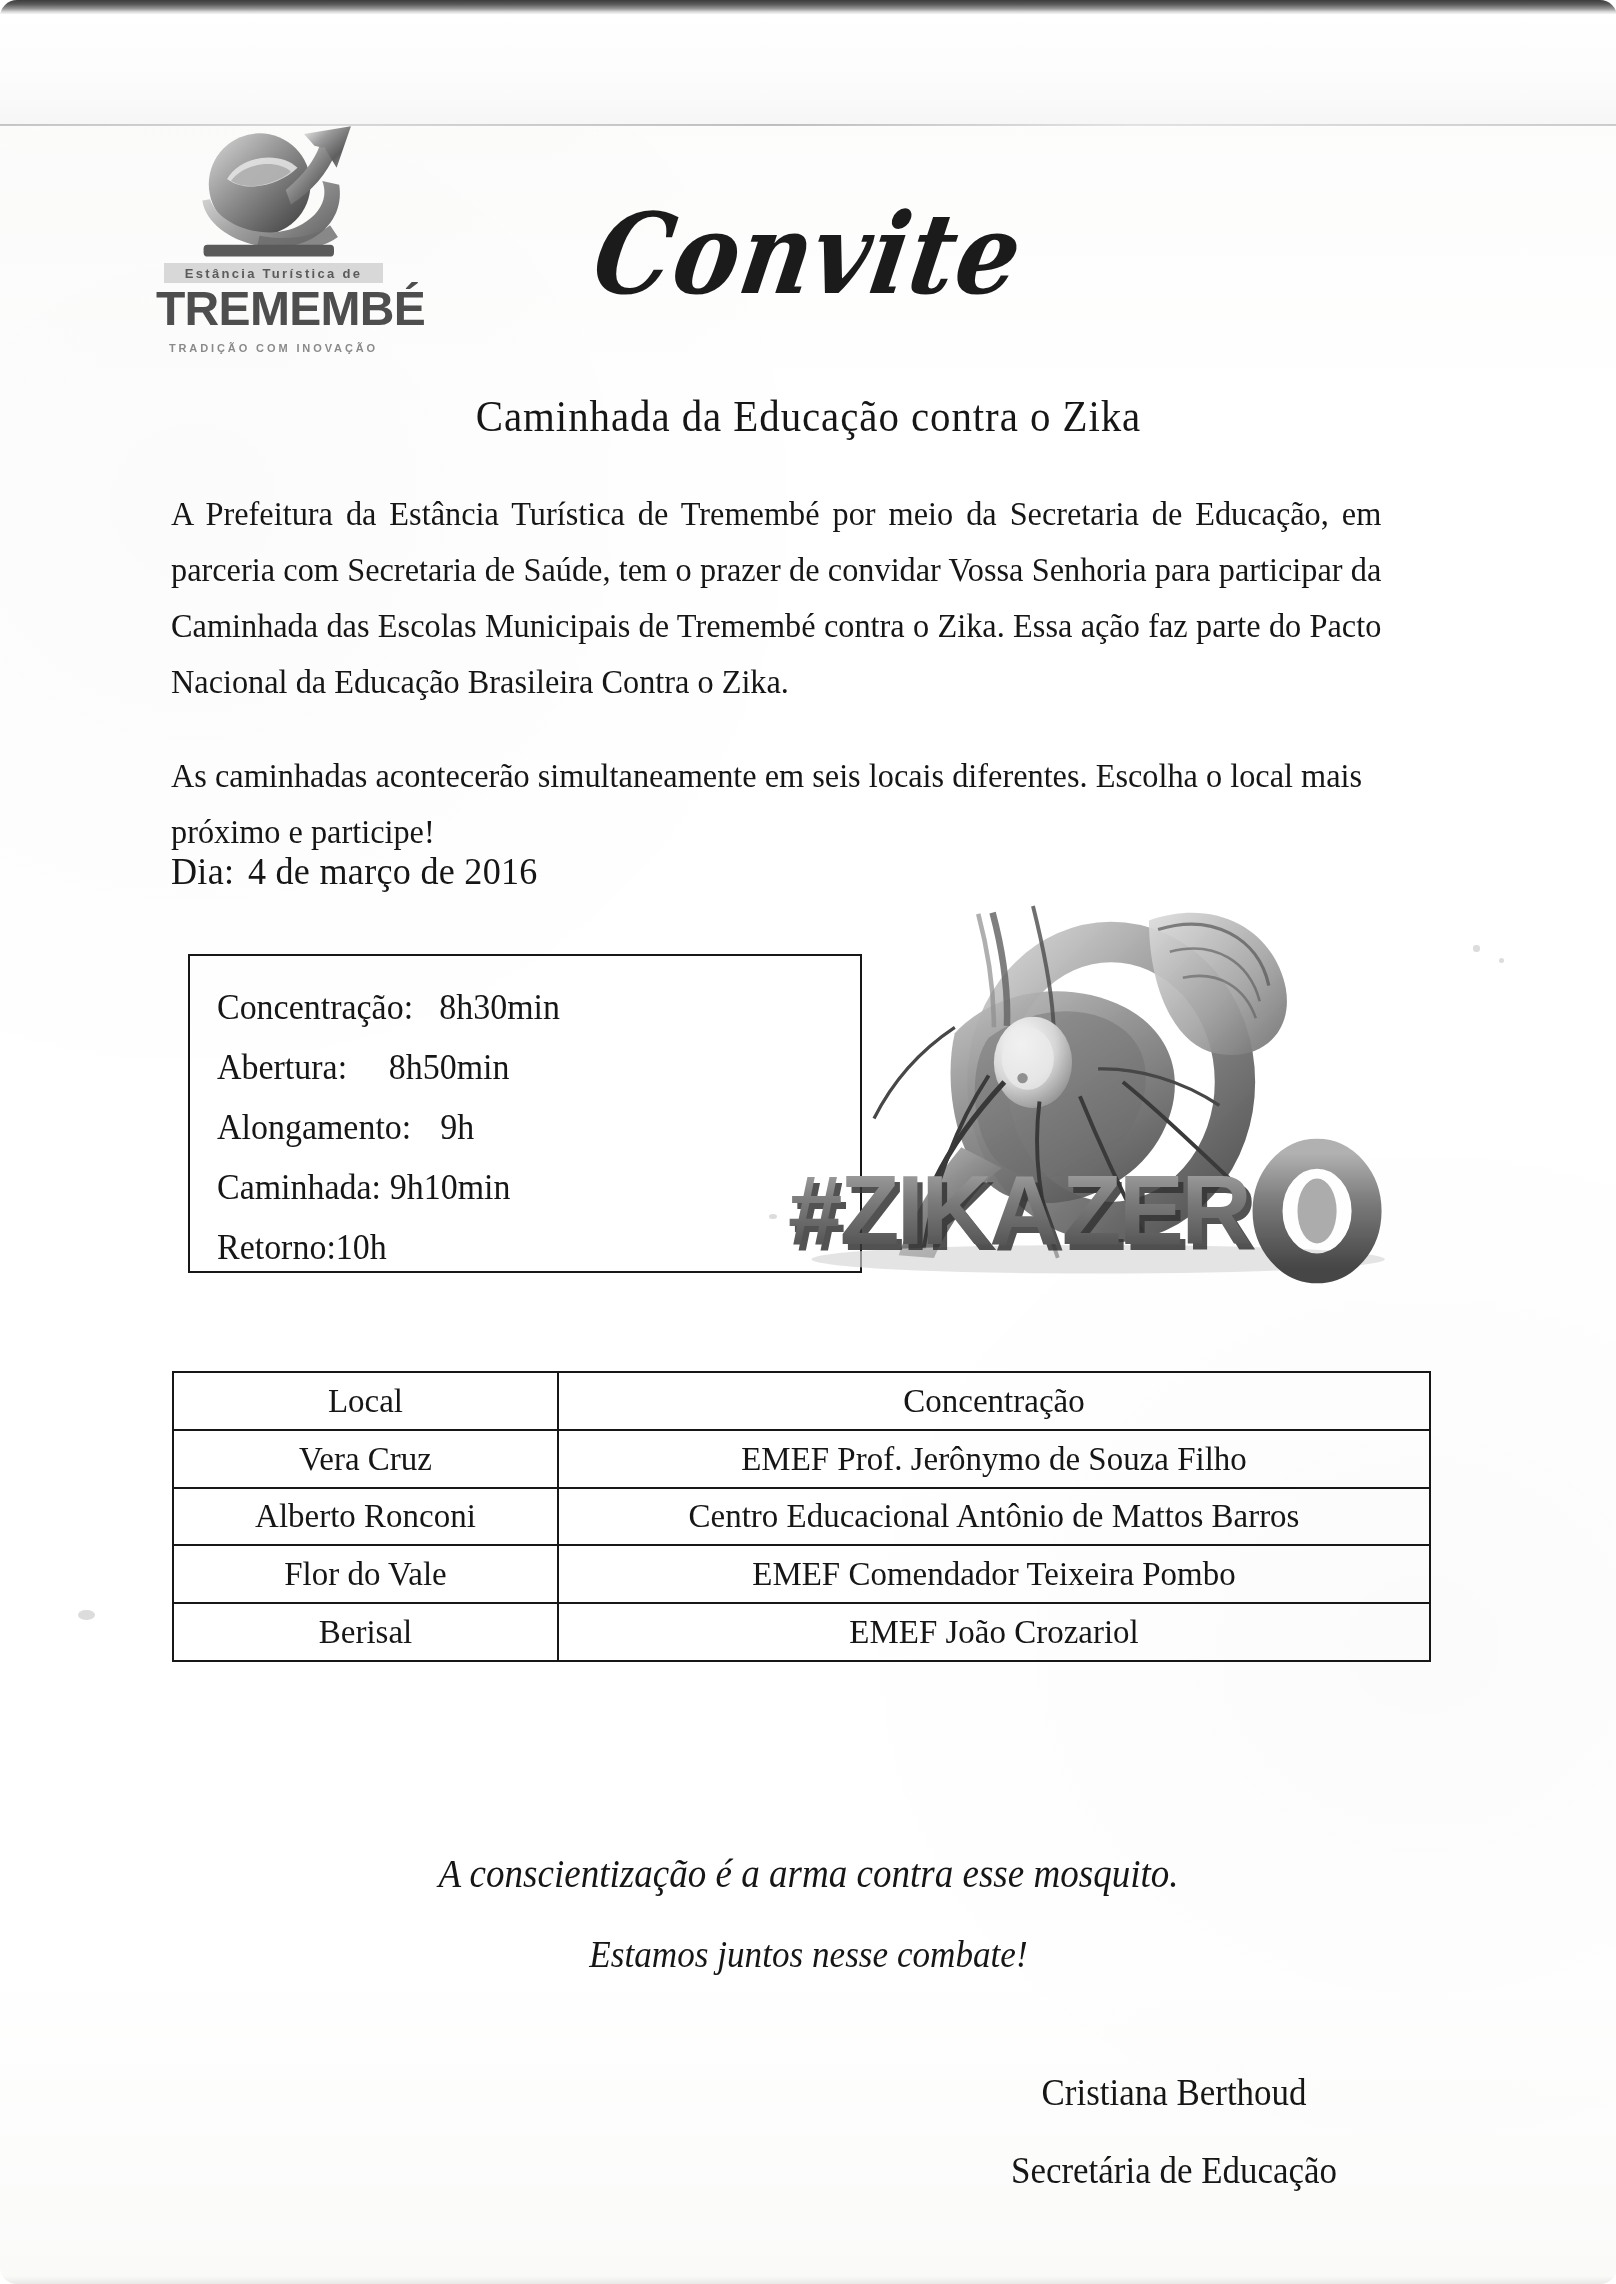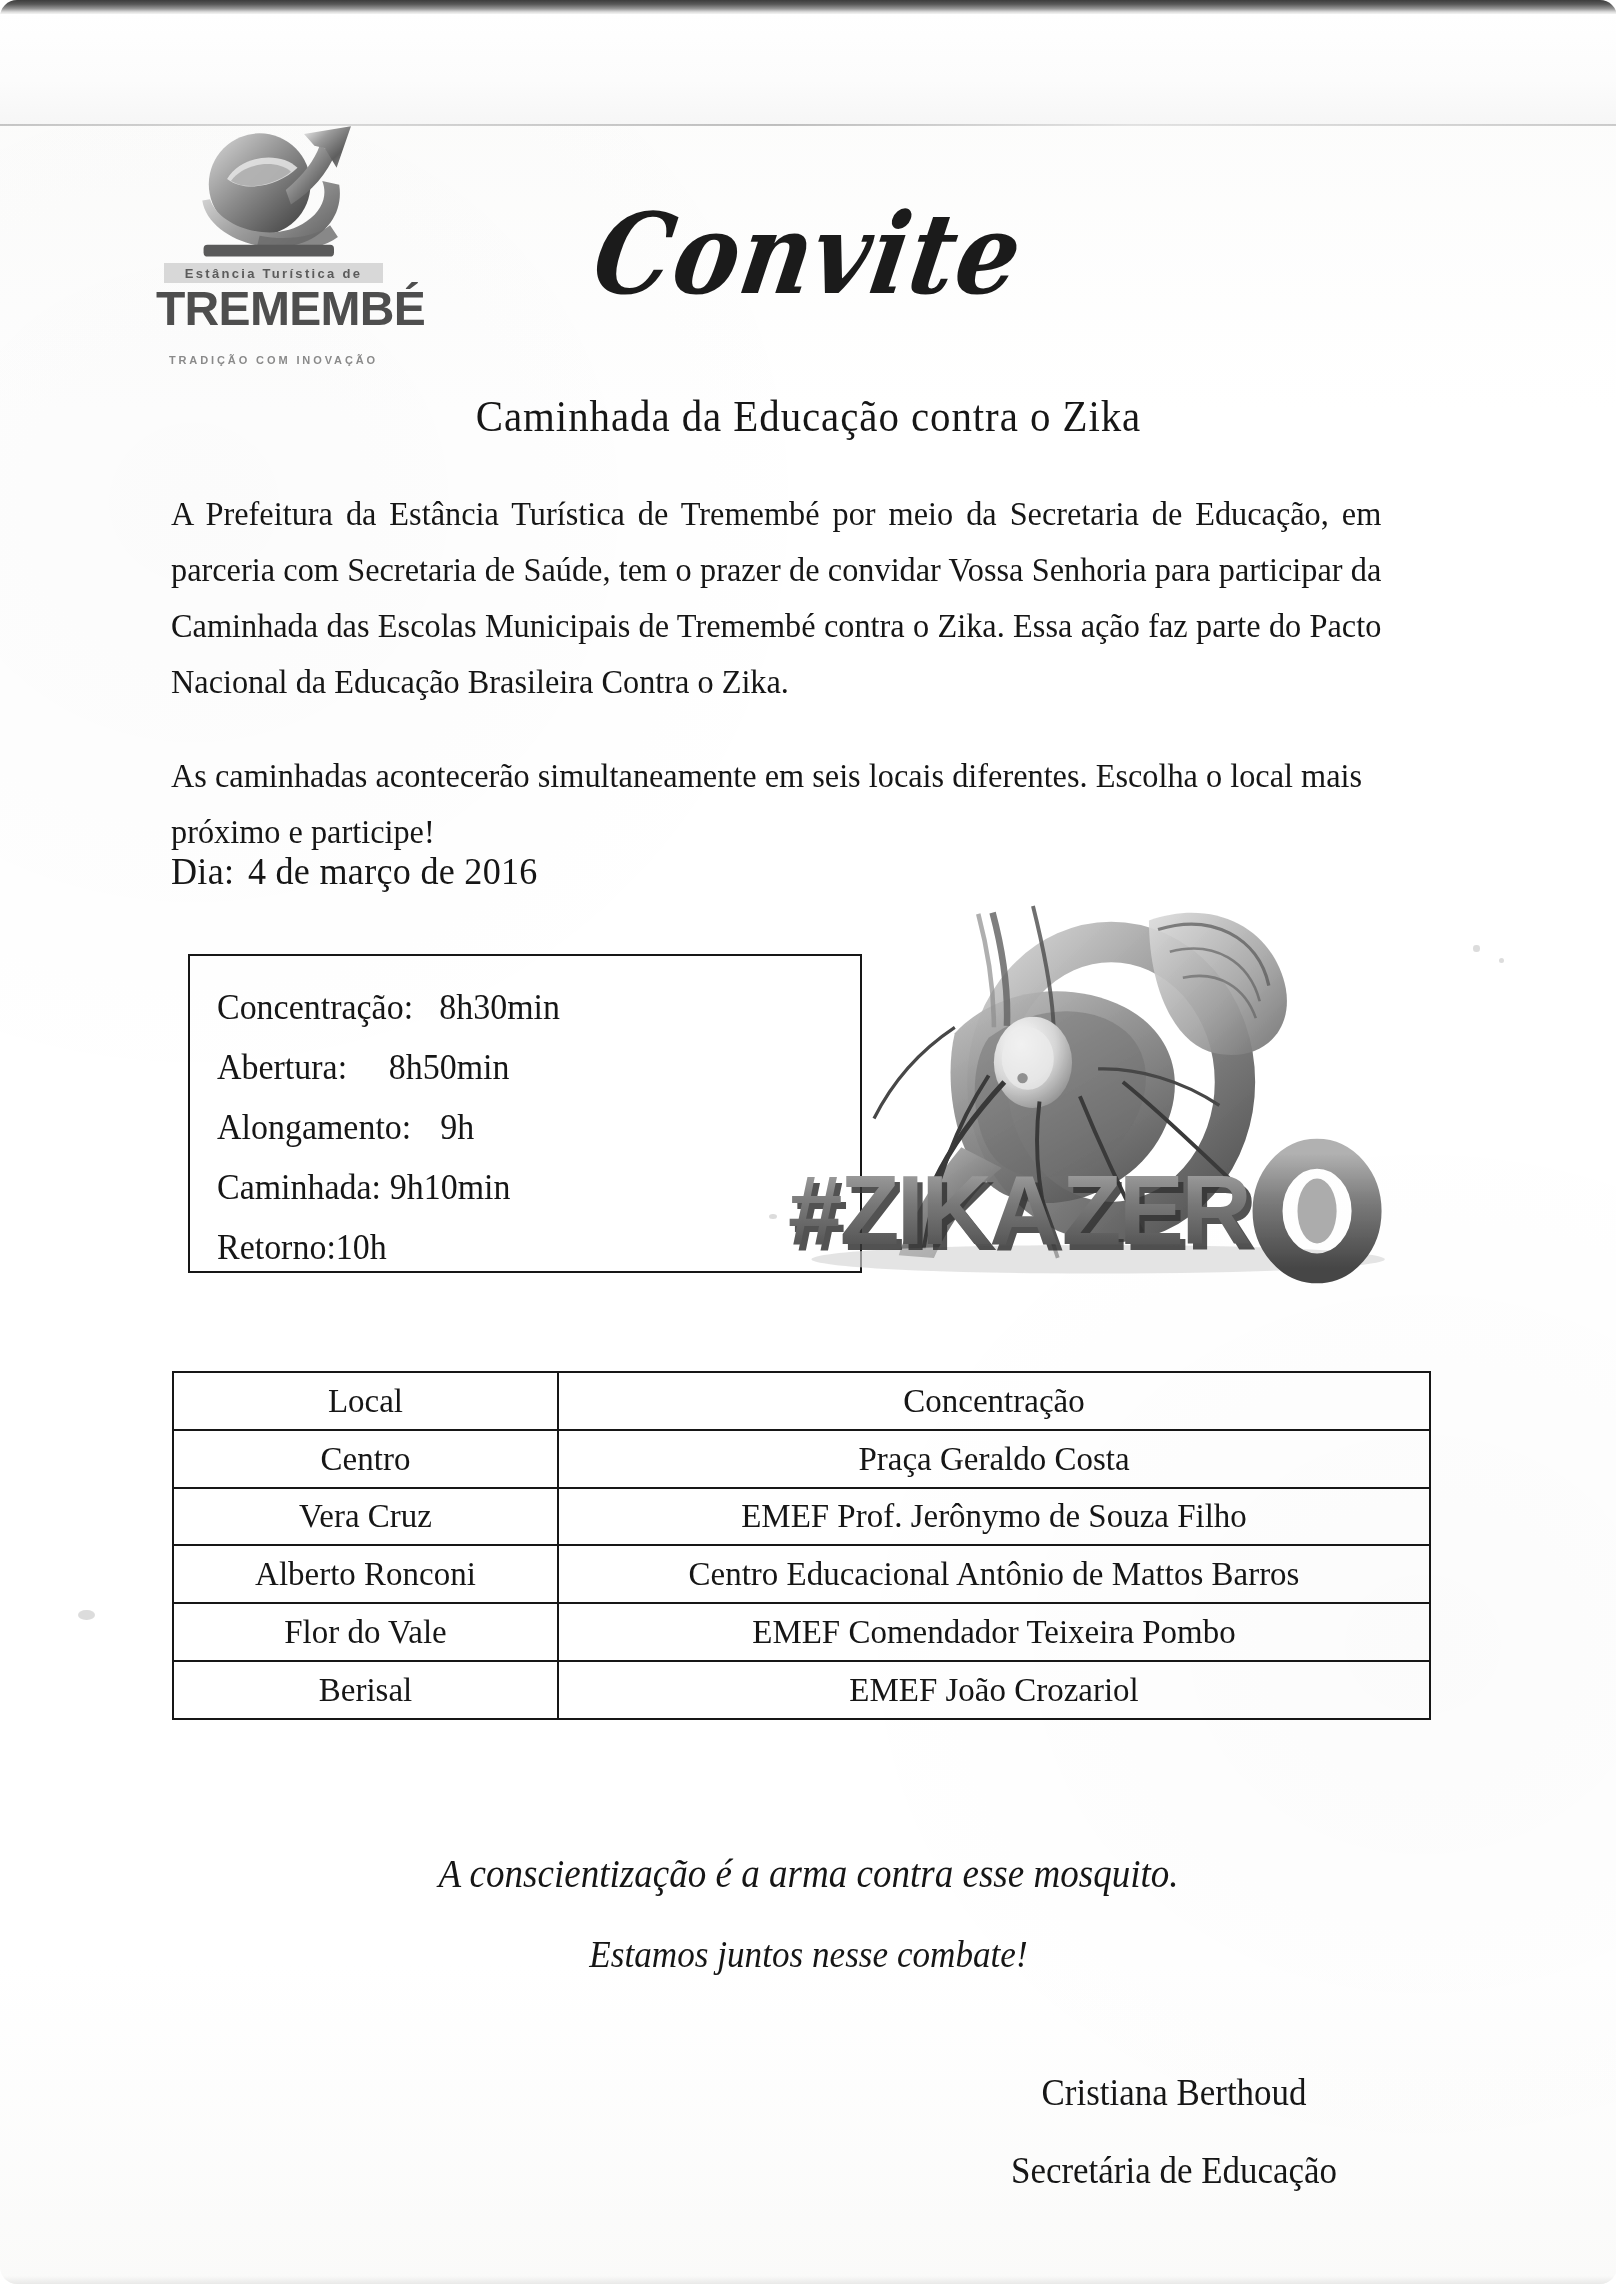--- a/index.html
+++ b/index.html
@@ -91,21 +91,21 @@
     color: #4e4e4e;
     line-height: .98;
     margin-top: 2.6px;
   }
   .logo-tag {
     font-family: "Liberation Sans", sans-serif;
     font-size: 11px;
     letter-spacing: 2.9px;
     font-weight: 700;
     color: #8a8a8a;
-    margin-top: 22px;
+    margin-top: 10px;
     white-space: nowrap;
   }
 
   
   .convite {
     position: absolute;
     left: 0;
     top: 196px;
     width: 1617px;
     text-align: center;
@@ -427,24 +427,20 @@
         <col class="c2">
       </colgroup>
     <thead>
       <tr>
         <th>Local</th>
         <th>Concentração</th>
       </tr>
     </thead>
     <tbody>
       <tr>
-        <td>Centro</td>
-        <td>Praça Geraldo Costa</td>
-      </tr>
-      <tr>
         <td>Vera Cruz</td>
         <td>EMEF Prof. Jerônymo de Souza Filho</td>
       </tr>
       <tr>
         <td>Alberto Ronconi</td>
         <td>Centro Educacional Antônio de Mattos Barros</td>
       </tr>
       <tr>
         <td>Flor do Vale</td>
         <td>EMEF Comendador Teixeira Pombo</td>

